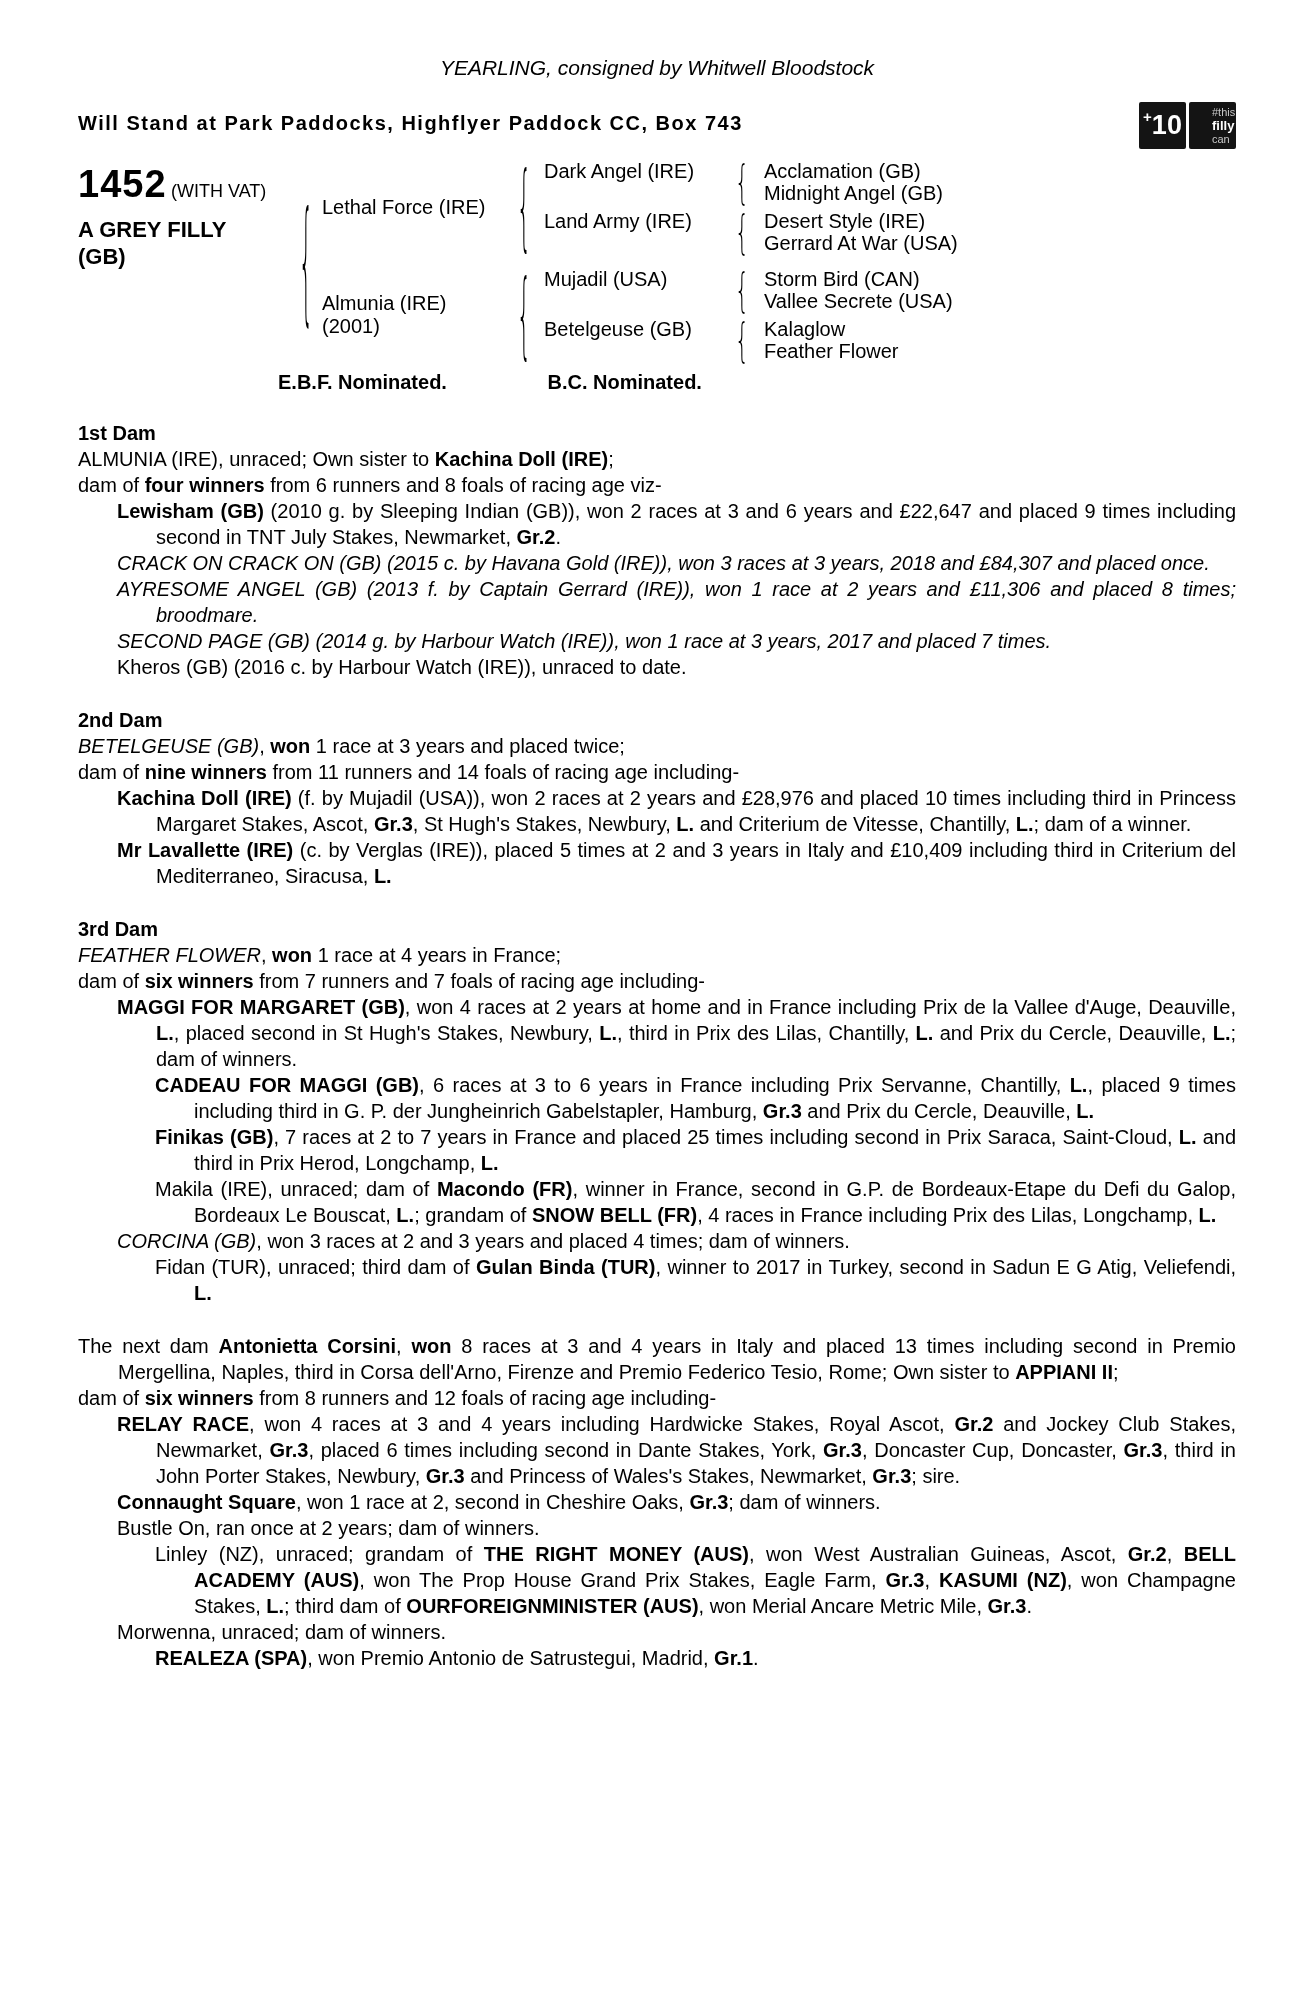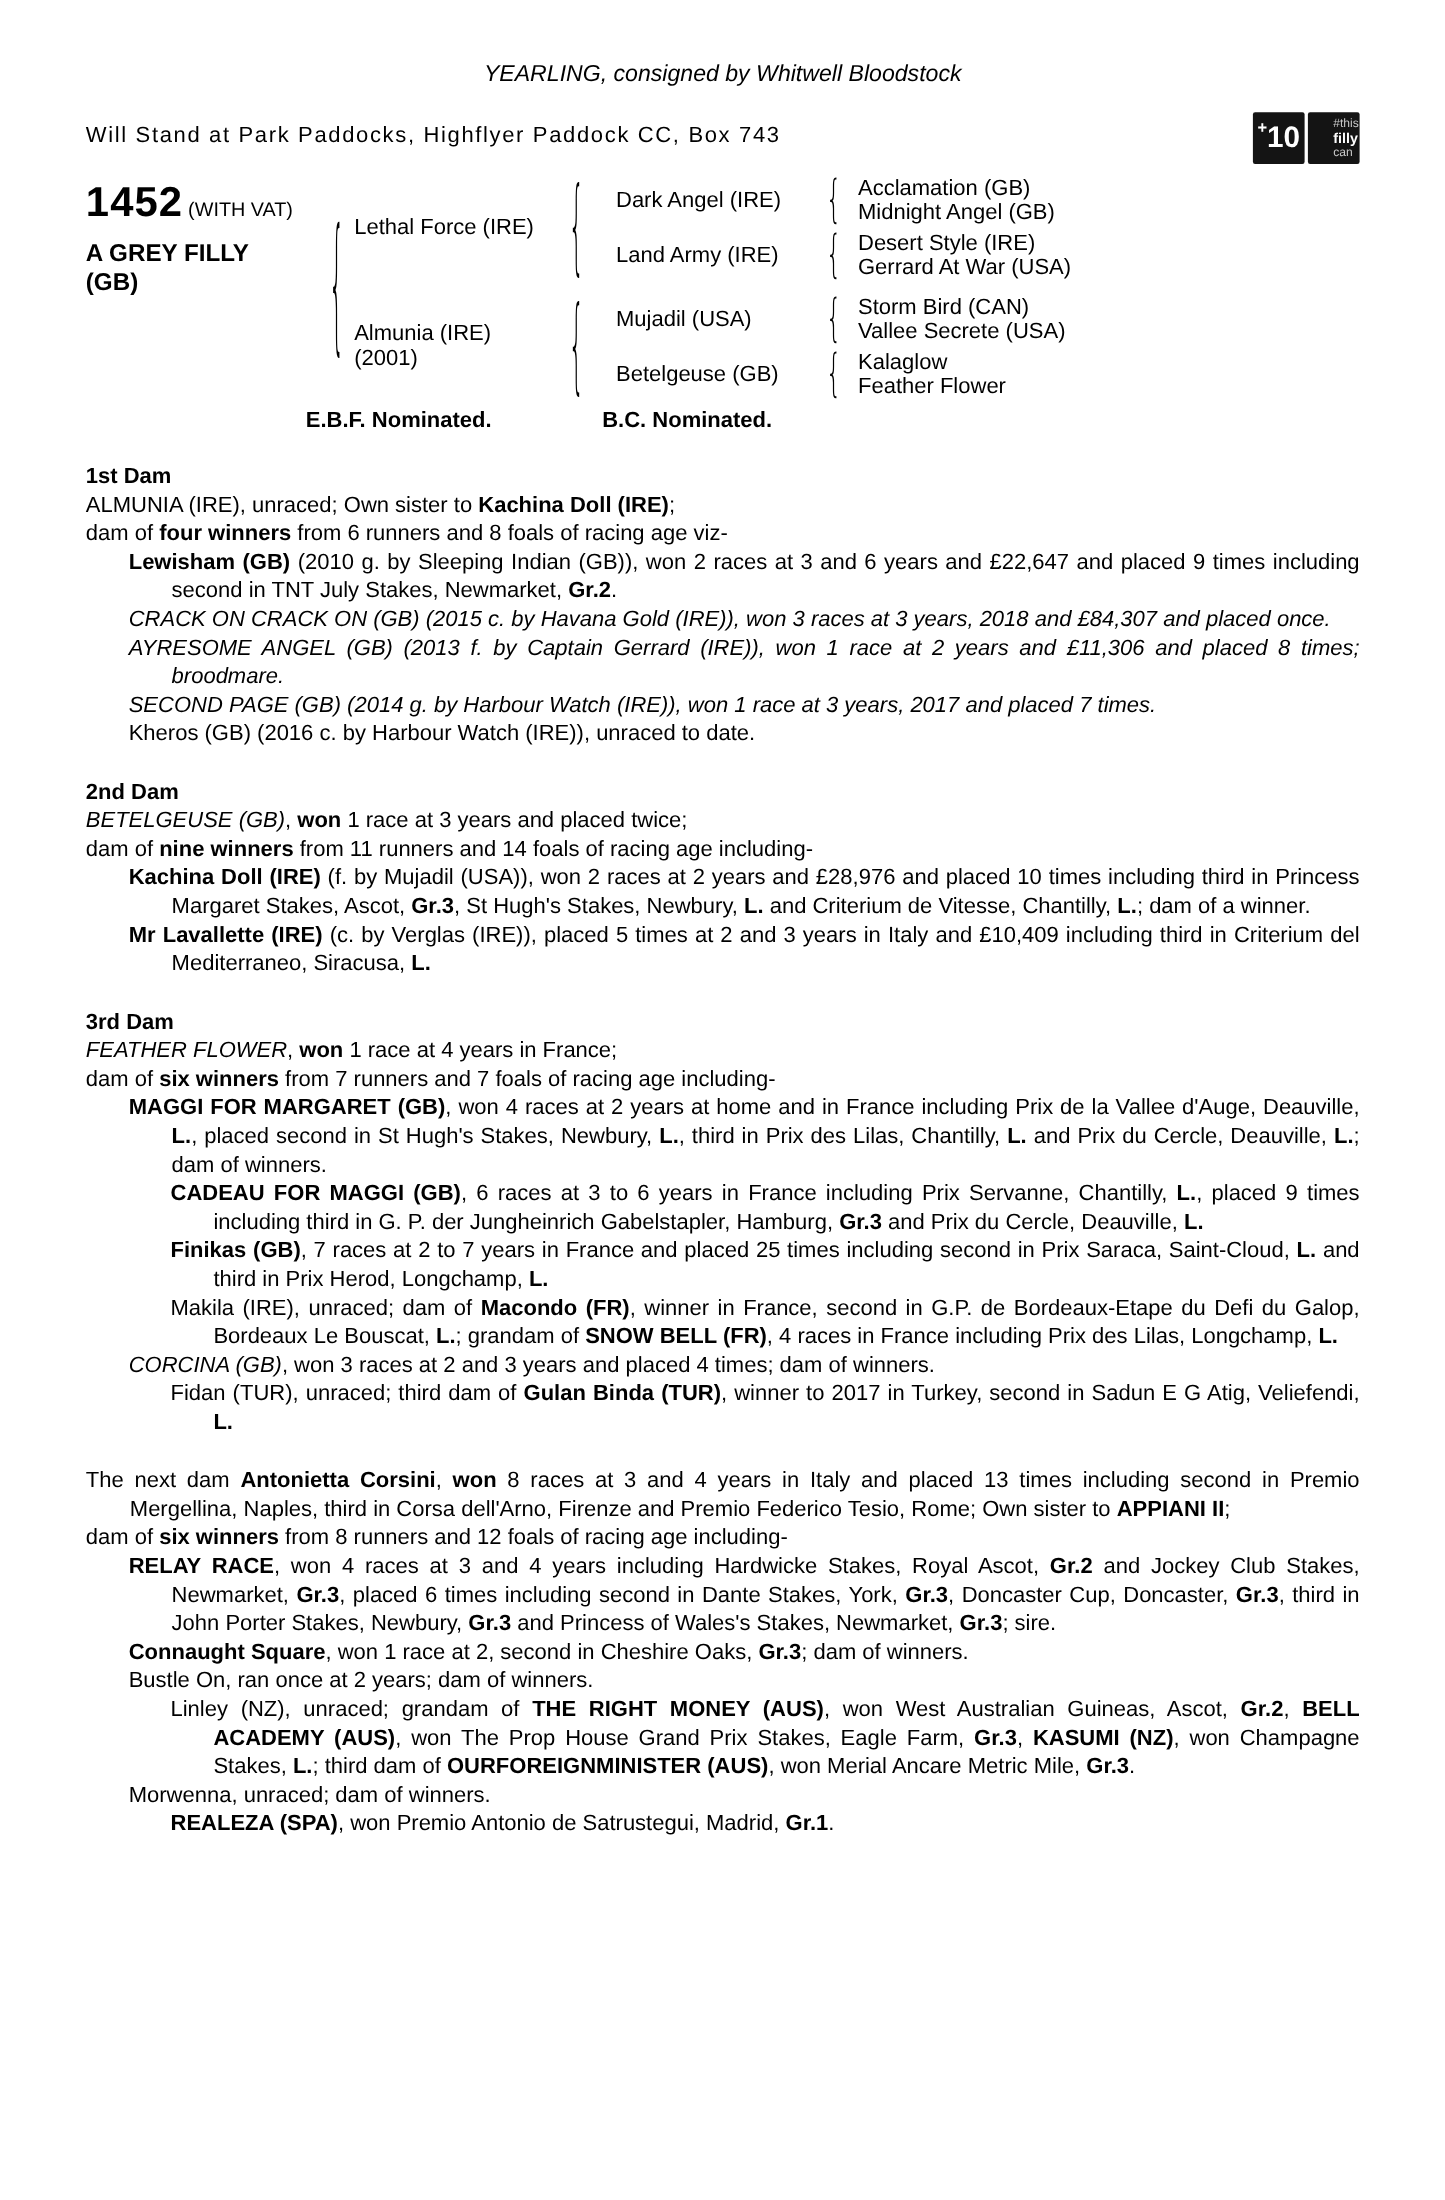--- a/index.html
+++ b/index.html
@@ -9,21 +9,21 @@
     width:1314px; height:2000px;
     font-family:"Liberation Sans", sans-serif;
     color:#000;
     overflow:hidden;
   }
   .page { padding:56px 78px 0 78px; }
 
   
   .consign-line { text-align:center; font-style:italic; font-size:21px; line-height:24px; margin-bottom:22px; }
   .stand-row { display:flex; justify-content:space-between; align-items:flex-start; margin-bottom:10px; }
-  .stand-line { font-weight:normal; font-size:20px; letter-spacing:1.5px; padding-top:10px; }
+  .stand-line { font-weight:bold; font-size:20px; letter-spacing:1.5px; padding-top:10px; }
   .badges { display:flex; gap:3px; }
   .badge { width:47px; height:47px; background:#141414; color:#fff; display:flex; flex-direction:column; align-items:center; justify-content:center; border-radius:2px; }
   .badge-ten { flex-direction:row; align-items:flex-start; justify-content:center; }
   .badge-ten .plus { font-size:15px; font-weight:bold; margin-top:6px; }
   .badge-ten .ten { font-size:27px; font-weight:bold; line-height:47px; }
   .badge-hash span { display:block; text-align:left; width:100%; padding-left:5px;margin-left:36px; }
   .badge-hash .h1 { font-size:11px; color:#c9c9c9; line-height:13px; }
   .badge-hash .h2 { font-size:13px; font-weight:bold; color:#fff; line-height:14px; }
   .badge-hash .h3 { font-size:11px; color:#c9c9c9; line-height:13px; }
 
@@ -34,21 +34,21 @@
   .lot-number { font-size:38px; font-weight:bold; letter-spacing:1px; }
   .vat { font-size:18px; }
   .desc { font-weight:bold; font-size:22px; line-height:27px; }
   .foaled { font-size:20px; line-height:26px; margin-top:8px; }
 
   .tree { display:flex; align-items:center; }
   .family-col { display:flex; flex-direction:column; gap:12px; }
   .parent-block { display:flex; align-items:center; }
   .parent-cell { width:186px; font-size:20px; line-height:23px; }
   .gp-col { display:flex; flex-direction:column; gap:4px; }
-  .gp-block { display:flex; align-items:center; padding:1px 0;margin-left:16px; }
+  .gp-block { display:flex; padding:1px 0; }
   .gp-cell { width:182px; font-size:20px; line-height:22px; }
   .ggp-col { display:flex; flex-direction:column; }
   .ggp { font-size:20px; line-height:22px; white-space:nowrap; }
 
   .brace { display:inline-block; font-family:"DejaVu Sans", sans-serif; font-weight:300; line-height:1; margin:0 8px 0 2px; }
   .brace-sm { font-size:44px; transform:scale(0.5,1.05); }
   .brace-md { font-size:44px; transform:scale(0.5,2.15); margin-right:6px; }
   .brace-lg { font-size:44px; transform:scale(0.5,3.05); margin-right:2px; }
 
   .nominated { font-weight:bold; font-size:20px; margin:8px 0 26px 0; }

